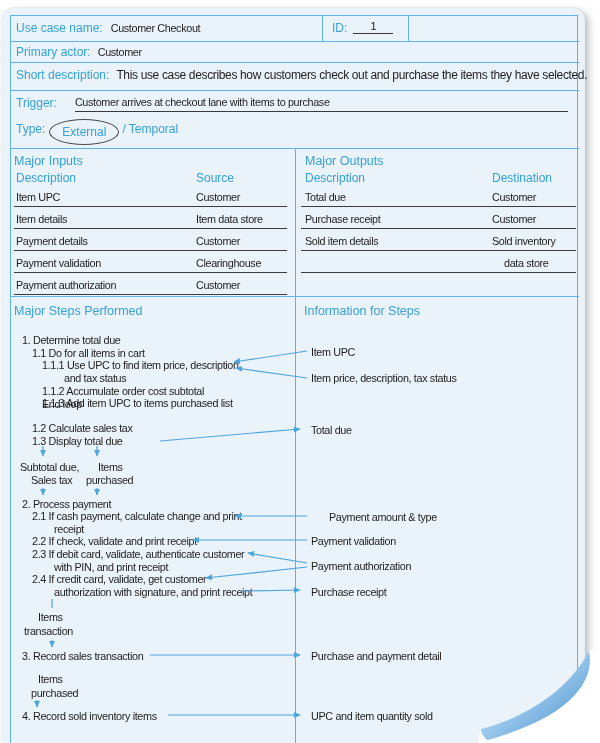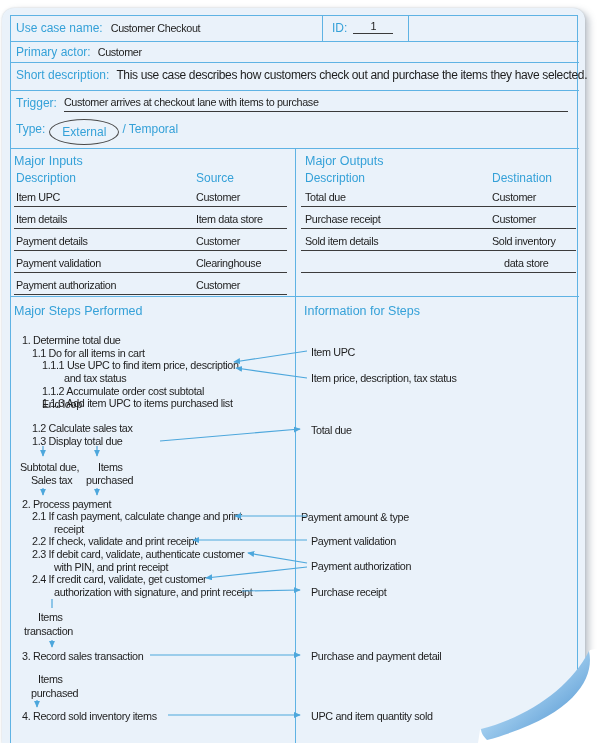--- a/index.html
+++ b/index.html
@@ -69,21 +69,21 @@
 <div class="abs flexrow" style="left:10px;top:62px;width:568px;height:28px">
   <div class="cell" style="">
     <span class="label">Short description:</span>
     <span class="hand" style="margin-left:7px;font-size:12px">This use case describes how customers check out and purchase the items they have selected.</span>
   </div>
 </div>
 
 <div class="abs" style="left:10px;top:90px;width:568px;height:58px">
   <div class="flexrow" style="position:absolute;left:6px;top:6px;width:552px">
     <span class="label">Trigger:</span>
-    <span class="hand" style="flex:1;margin-left:7px;border-bottom:1px solid #3a3a3a;padding-bottom:3px">Customer arrives at checkout lane with items to purchase</span>
+    <span class="hand" style="flex:1;margin-left:18px;border-bottom:1px solid #3a3a3a;padding-bottom:3px">Customer arrives at checkout lane with items to purchase</span>
   </div>
   <div class="flexrow" style="position:absolute;left:6px;top:32px;align-items:flex-start">
     <span class="label">Type:</span>
     <span class="ellipse"><span class="label">External</span></span>
     <span class="label" style="margin-left:3px">/ Temporal</span>
   </div>
 </div>
 
 <div class="abs" style="left:14px;top:154px;width:273px">
   <div class="heading">Major Inputs</div>
@@ -165,21 +165,21 @@
 <div class="abs hand" style="left:98px;top:461px">Items</div>
 <div class="abs hand" style="left:86px;top:474px">purchased</div>
 <div class="abs hand" style="left:38px;top:611px">Items</div>
 <div class="abs hand" style="left:24px;top:625px">transaction</div>
 <div class="abs hand" style="left:38px;top:673px">Items</div>
 <div class="abs hand" style="left:31px;top:687px">purchased</div>
 
 <div class="abs hand" style="left:311px;top:346px">Item UPC</div>
 <div class="abs hand" style="left:311px;top:372px">Item price, description, tax status</div>
 <div class="abs hand" style="left:311px;top:424px">Total due</div>
-<div class="abs hand" style="left:301px;top:511px">Payment amount &amp; type</div>
+<div class="abs hand" style="left:329px;top:511px">Payment amount &amp; type</div>
 <div class="abs hand" style="left:311px;top:535px">Payment validation</div>
 <div class="abs hand" style="left:311px;top:560px">Payment authorization</div>
 <div class="abs hand" style="left:311px;top:586px">Purchase receipt</div>
 <div class="abs hand" style="left:311px;top:650px">Purchase and payment detail</div>
 <div class="abs hand" style="left:311px;top:710px">UPC and item quantity sold</div>
 
 <svg class="overlay" width="600" height="743" viewBox="0 0 600 743">
   <defs>
     <marker id="arr" markerWidth="8" markerHeight="7" refX="6.2" refY="3" orient="auto" markerUnits="userSpaceOnUse">
       <path d="M0,0 L7,3 L0,6 Z" fill="#4da7dc"></path>

